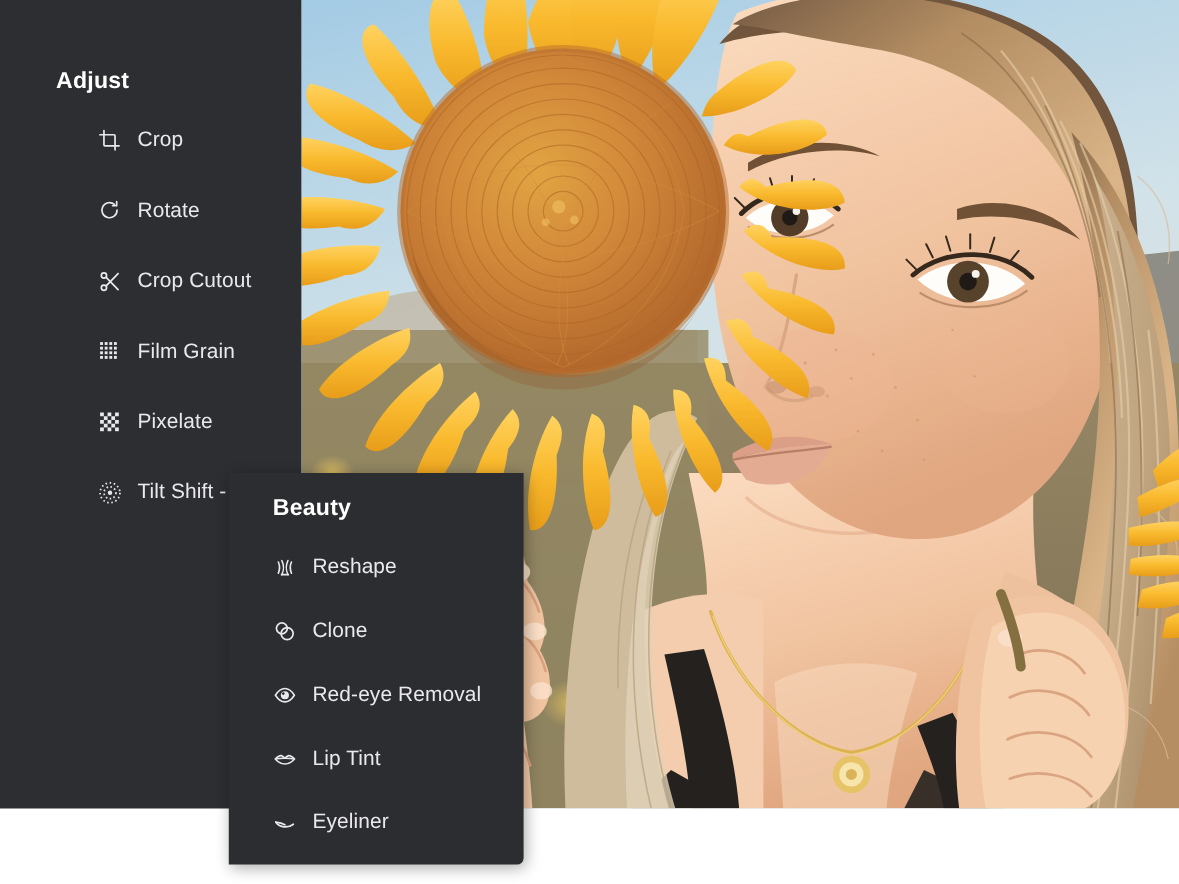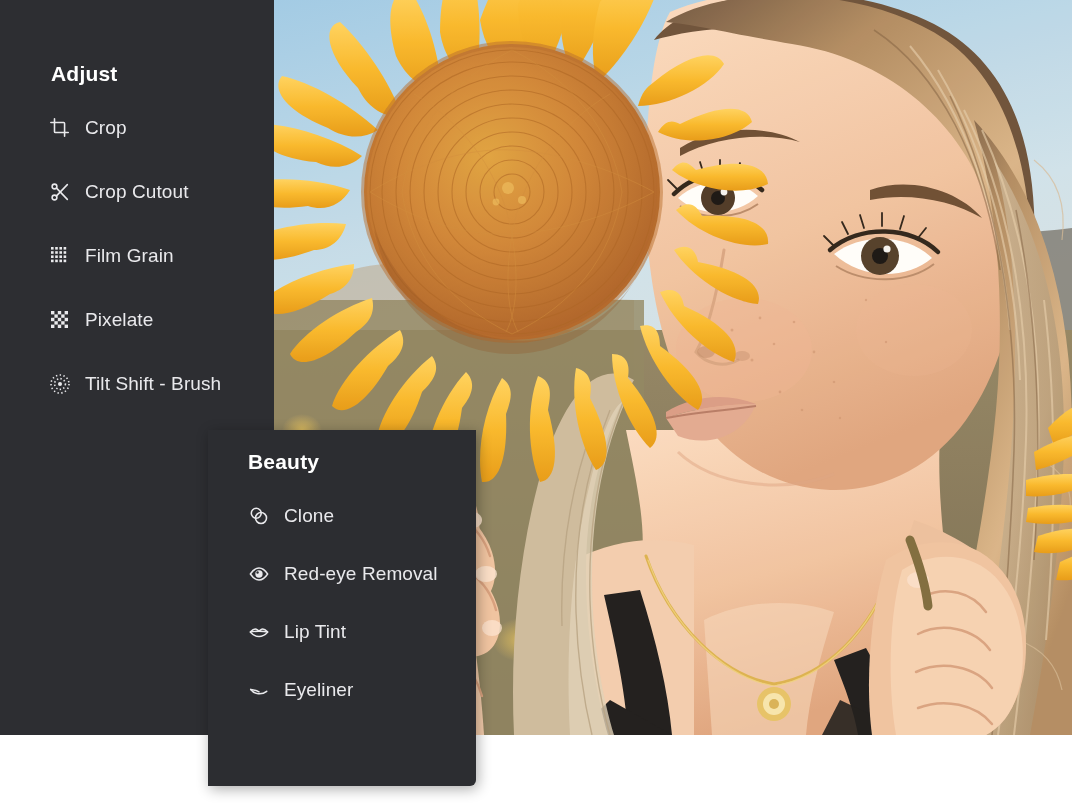--- a/index.html
+++ b/index.html
@@ -36,21 +36,21 @@
   }
   .panel-title {
     color: #ffffff;
     font-size: 21px;
     font-weight: bold;
     letter-spacing: .2px;
   }
   #sidebar .panel-title { position: absolute; left: 51px; top: 62px; }
 
   .menu { position: absolute; left: 0; right: 0; }
-  #sidebar .menu { top: 110px; }
+  #sidebar .menu { top: 110px; padding-left: 40px; }
 
   .menu-item {
     display: flex;
     align-items: center;
     height: 36px;
     margin-bottom: 28px;
     cursor: pointer;
   }
   #sidebar .menu-item { padding-left: 47px; }
   .menu-item .ico {
@@ -464,20 +464,29 @@
       <div class="menu-item">
         <span class="ico">
           <svg width="22" height="22" viewBox="0 0 24 24" fill="none" stroke="currentColor" stroke-width="1.7" stroke-linecap="round" stroke-linejoin="round">
             <path d="M6 2v14a1 1 0 0 0 1 1h14"></path>
               <path d="M2 6h14a1 1 0 0 1 1 1v14"></path>
           </svg>
         </span>
         <span class="lbl">Crop</span>
       </div>
 
+      <div class="menu-item">
+        <span class="ico">
+          <svg width="22" height="22" viewBox="0 0 24 24" fill="none" stroke="currentColor" stroke-width="1.7" stroke-linecap="round" stroke-linejoin="round">
+            <path d="M19 11a7.5 7.5 0 1 1-2.6-5.7"></path>
+              <polyline points="18.6,2.6 18.6,6.6 14.6,6.6"></polyline>
+          </svg>
+        </span>
+        <span class="lbl">Rotate</span>
+      </div>
 
 
       <div class="menu-item">
         <span class="ico">
           <svg width="22" height="22" viewBox="0 0 24 24" fill="none" stroke="currentColor" stroke-width="1.7" stroke-linecap="round" stroke-linejoin="round">
             <circle cx="6" cy="6" r="2.6"></circle>
               <circle cx="6" cy="18" r="2.6"></circle>
             <line x1="20" y1="4" x2="8.2" y2="16.2"></line>
               <line x1="8.2" y1="7.8" x2="20" y2="20"></line>
           </svg>
@@ -547,20 +556,32 @@
       </div>
 
     </div>
   </div>
 
   <div id="beauty">
     <div class="panel-title">Beauty</div>
 
     <div class="menu">
 
+      <div class="menu-item">
+        <span class="ico">
+          <svg width="22" height="22" viewBox="0 0 24 24" fill="none" stroke="currentColor" stroke-width="1.6" stroke-linecap="round">
+            <path d="M9 5 C11 9 11 15 9 19"></path>
+            <path d="M15 5 C13 9 13 15 15 19"></path>
+            <path d="M5.5 6.5 C6.8 9.5 6.8 14.5 5.5 17.5"></path>
+            <path d="M18.5 6.5 C17.2 9.5 17.2 14.5 18.5 17.5"></path>
+            <path d="M8.6 19 L15.4 19"></path>
+          </svg>
+        </span>
+        <span class="lbl">Reshape</span>
+      </div>
 
       <div class="menu-item">
         <span class="ico">
           <svg width="22" height="22" viewBox="0 0 24 24" fill="none" stroke="currentColor" stroke-width="1.7">
             <circle cx="9" cy="9" r="5.4"></circle>
             <circle cx="14.2" cy="14.2" r="6"></circle>
           </svg>
         </span>
         <span class="lbl">Clone</span>
       </div>

